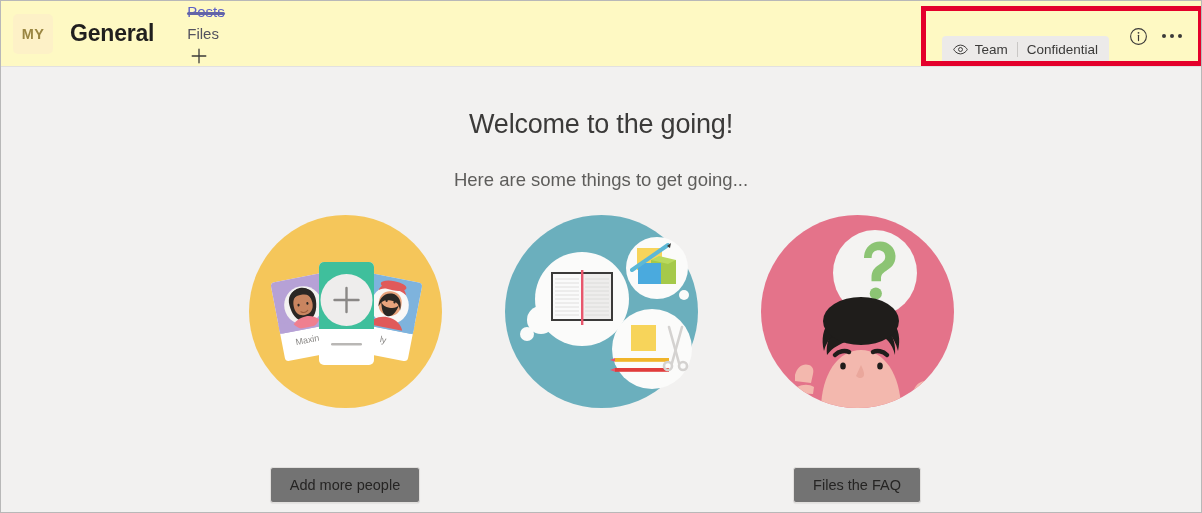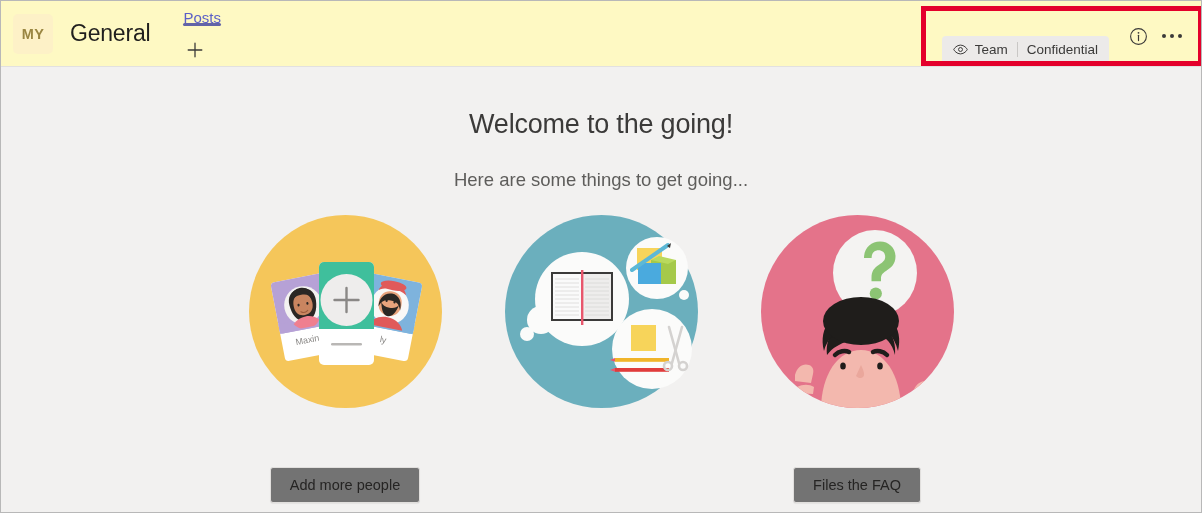--- a/index.html
+++ b/index.html
@@ -40,21 +40,21 @@
     font-size: 14.5px;
     font-weight: 600;
     letter-spacing: .3px;
     display: flex;
     align-items: center;
     justify-content: center;
     flex: none;
   }
   .channel-title {
     font-size: 23px;
-    font-weight: normal;
+    font-weight: bold;
     color: #201f1e;
     margin-left: 17px;
     letter-spacing: -.2px;
     white-space: nowrap;
   }
   .tabs {
     display: flex;
     align-items: flex-start;
     margin-left: 22px;
     height: 66px;
@@ -215,20 +215,23 @@
 
     <div class="team-avatar">
       <span>MY</span>
     </div>
 
     <div class="channel-title">General</div>
 
     <div class="tabs">
       <div class="tab active">
         <span>Posts</span>
+      </div>
+      <div class="tab">
+        <span>Files</span>
       </div>
       <div class="tab-add">
         <svg width="20" height="20" viewBox="0 0 20 20">
           <path d="M10 3.2 V16.8 M3.2 10 H16.8" stroke="#3b3a39" stroke-width="1.3" stroke-linecap="round"></path>
         </svg>
       </div>
     </div>
 
     <div class="header-right">
 

